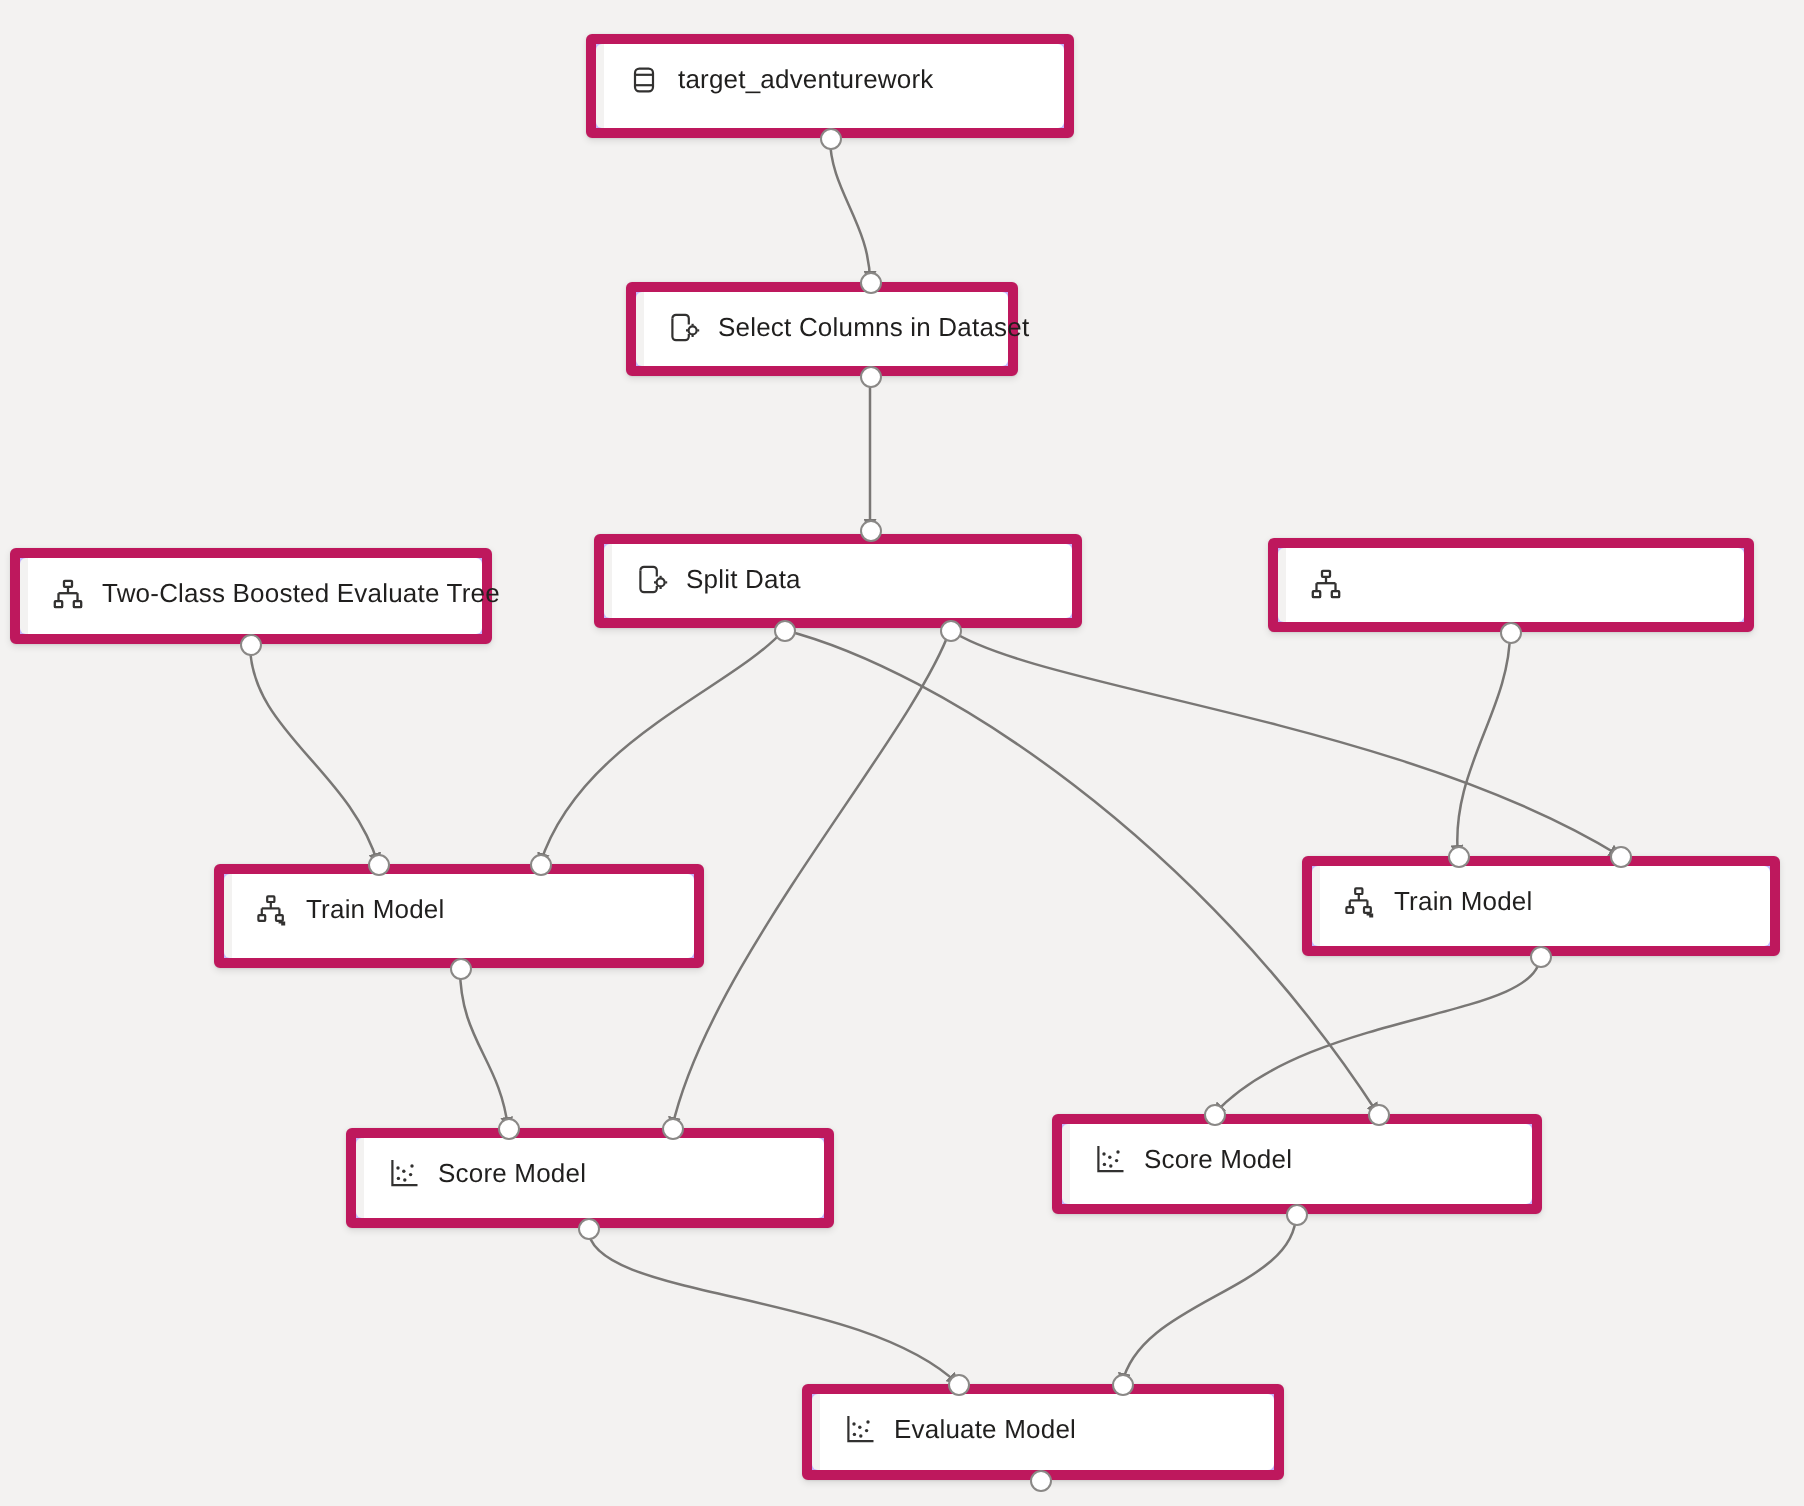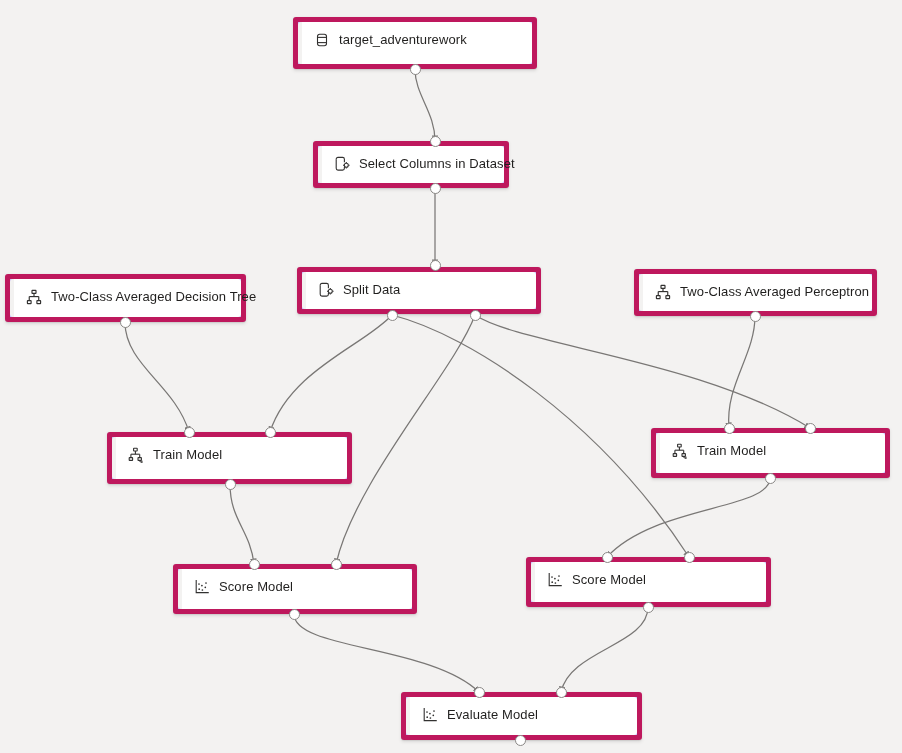--- a/index.html
+++ b/index.html
@@ -182,40 +182,39 @@
               <svg viewBox="0 0 16 16" fill="none" stroke="currentColor" stroke-width="1.15">
                 <rect x="6.0" y="1.4" width="4.0" height="3.0" rx="0.4"></rect>
                 <rect x="1.4" y="11.6" width="3.7" height="3.0" rx="0.4"></rect>
                 <rect x="10.9" y="11.6" width="3.7" height="3.0" rx="0.4"></rect>
                 <line x1="8.0" y1="4.4" x2="8.0" y2="7.6"></line>
                 <line x1="3.25" y1="7.6" x2="12.75" y2="7.6"></line>
                 <line x1="3.25" y1="7.6" x2="3.25" y2="11.6"></line>
                 <line x1="12.75" y1="7.6" x2="12.75" y2="11.6"></line>
               </svg>
             </span>
-            <span class="node-label">Two-Class Averaged Decision Tree</span>
+            <span class="node-label">Two-Class Boosted Evaluate Tree</span>
           </div>
         </div>
       </div>
       <div class="node" style="left: 634px; top: 269px; width: 243px; height: 47px;">
         <div class="node-accent"></div>
         <div class="node-body">
           <div class="node-row">
             <span class="node-icon">
               <svg viewBox="0 0 16 16" fill="none" stroke="currentColor" stroke-width="1.15">
                 <rect x="6.0" y="1.4" width="4.0" height="3.0" rx="0.4"></rect>
                 <rect x="1.4" y="11.6" width="3.7" height="3.0" rx="0.4"></rect>
                 <rect x="10.9" y="11.6" width="3.7" height="3.0" rx="0.4"></rect>
                 <line x1="8.0" y1="4.4" x2="8.0" y2="7.6"></line>
                 <line x1="3.25" y1="7.6" x2="12.75" y2="7.6"></line>
                 <line x1="3.25" y1="7.6" x2="3.25" y2="11.6"></line>
                 <line x1="12.75" y1="7.6" x2="12.75" y2="11.6"></line>
               </svg>
             </span>
-            <span class="node-label">Two-Class Averaged Perceptron</span>
           </div>
         </div>
       </div>
       <div class="node" style="left: 107px; top: 432px; width: 245px; height: 52px;">
         <div class="node-accent"></div>
         <div class="node-body">
           <div class="node-row">
             <span class="node-icon">
               <svg viewBox="0 0 16 16" fill="none" stroke="currentColor" stroke-width="1.1">
                 <rect x="5.6" y="1.2" width="3.6" height="2.8" rx="0.4"></rect>

